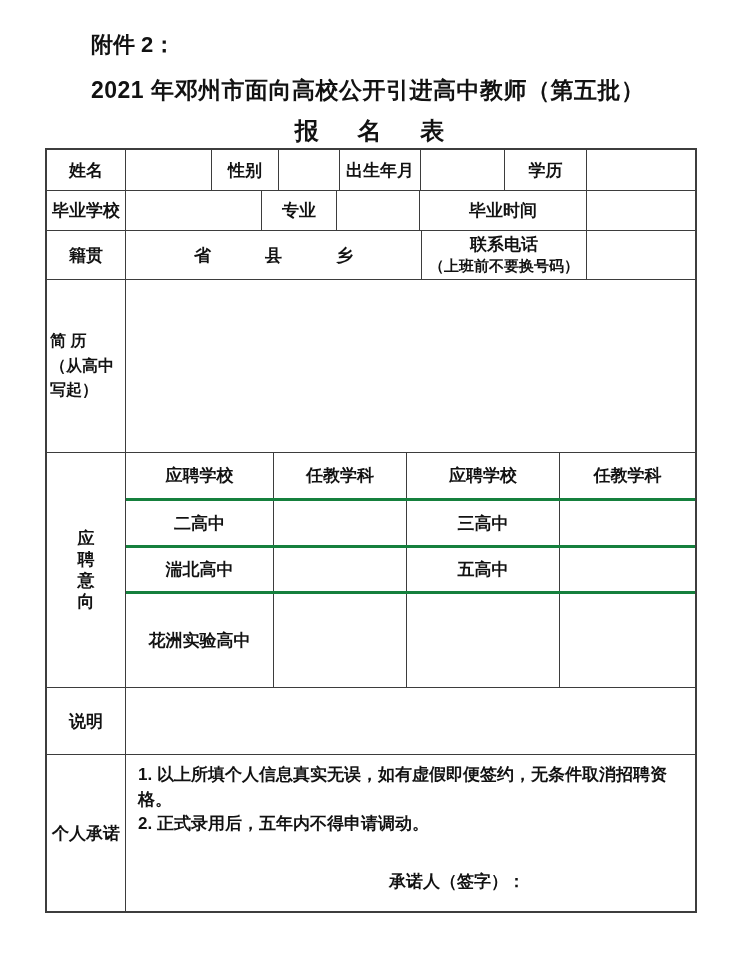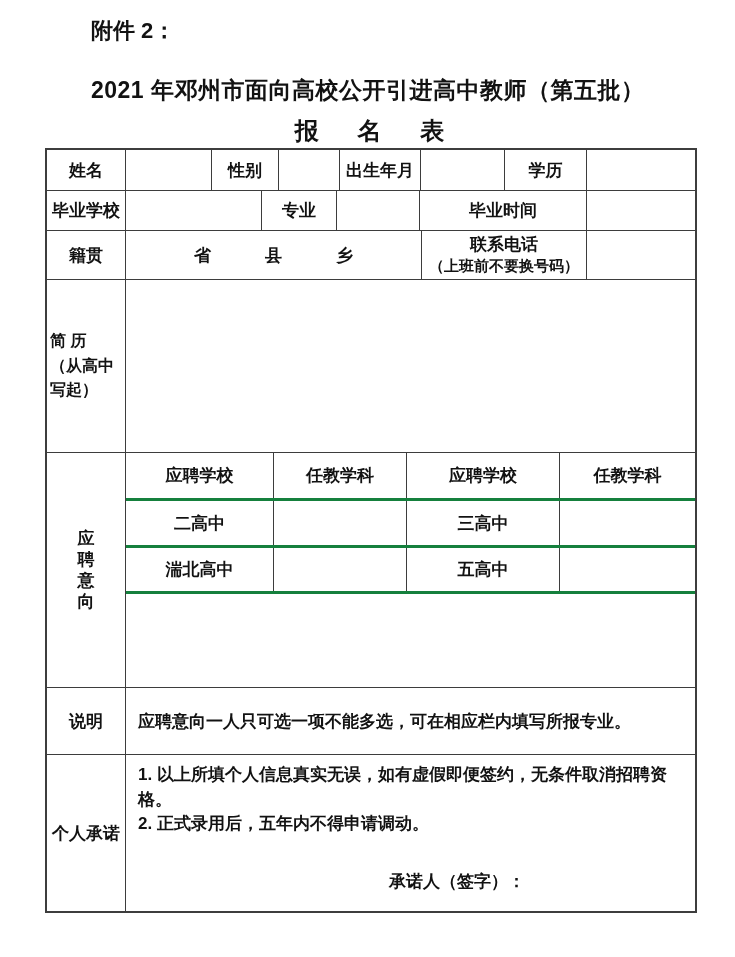--- a/index.html
+++ b/index.html
@@ -4,21 +4,21 @@
 <style>
   html, body { margin: 0; padding: 0; }
   body {
     width: 735px; height: 957px;
     background: #ffffff;
     position: relative;
     font-family: "Liberation Sans", "DejaVu Sans", sans-serif;
     font-weight: bold;
     color: #121212;
   }
-  .attachment { position: absolute; left: 91px; top: 16px; font-size: 22px; }
+  .attachment { position: absolute; left: 91px; top: 30px; font-size: 22px; }
   .doc-title  { position: absolute; left: 91px; top: 75px; font-size: 23px; letter-spacing: 0.5px; white-space: nowrap; }
   .form-title { position: absolute; left: 45px; top: 115px; width: 652px; text-align: center; font-size: 24px; word-spacing: 26px; letter-spacing: 3px; }
 
   .form-table {
     position: absolute; left: 45px; top: 148px;
     width: 652px; height: 765px;
     border: 2px solid #3d3d3d;
     box-sizing: border-box;
     display: flex; flex-direction: column;
     font-size: 17px;
@@ -117,26 +117,31 @@
         <div class="cell" style="width:133px"></div>
         <div class="cell" style="width:153px">三高中</div>
         <div class="cell grow end"></div>
       </div>
       <div class="subrow" style="height:46px">
         <div class="cell" style="width:148px">湍北高中</div>
         <div class="cell" style="width:133px"></div>
         <div class="cell" style="width:153px">五高中</div>
         <div class="cell grow end"></div>
       </div>
+      <div class="subrow last">
+        <div class="cell" style="width:148px">花洲实验高中</div>
+        <div class="cell" style="width:133px"></div>
+        <div class="cell" style="width:153px"></div>
+        <div class="cell grow end"></div>
+      </div>
     </div>
   </div>
 
   <div class="trow" style="height:67px">
     <div class="cell" style="width:79px">说明</div>
-    <div class="cell grow end note-text">应聘意向一人只可选一项不能多选，可在相应栏内填写所报专业。</div>
   </div>
 
   <div class="trow last">
     <div class="cell" style="width:79px">个人承诺</div>
     <div class="cell grow end commit-cell">
       <div class="commit-lines">
         <div>1. 以上所填个人信息真实无误，如有虚假即便签约，无条件取消招聘资格。</div>
         <div>2. 正式录用后，五年内不得申请调动。</div>
       </div>
       <div class="signature-line">承诺人（签字）：</div>

